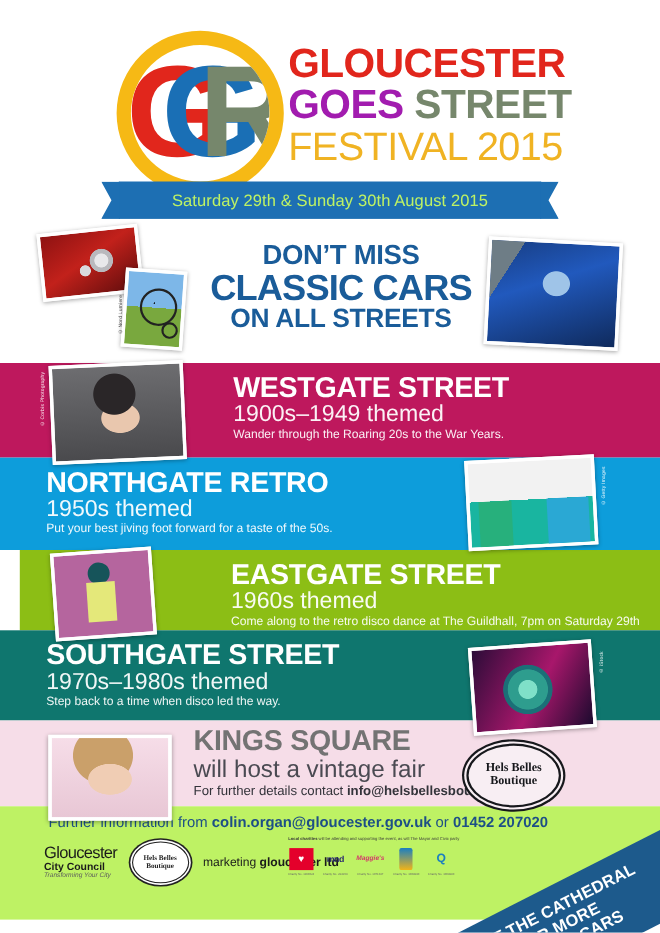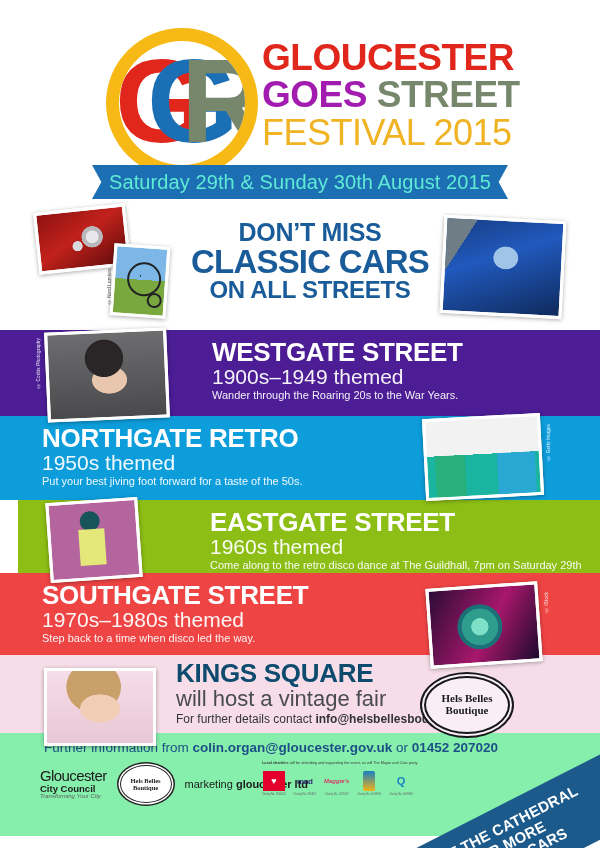--- a/index.html
+++ b/index.html
@@ -29,23 +29,23 @@
   .t-line1 { font-size:37px; font-weight:bold; letter-spacing:-0.5px; line-height:0.97; color:#e1261c; }
   .t-line2 { font-size:37px; font-weight:bold; letter-spacing:-0.5px; line-height:1.03; }
   .t-goes { color:#a21caf;text-align:center; }
   .t-retro { color:#76876c; }
   .t-line3 { font-size:36px; font-weight:normal; letter-spacing:-0.5px; line-height:1.05; color:#f0b323; }
 
   
   .ribbon-wrap { position:absolute; left:0; top:165px; width:600px; height:36px; }
   .ribbon {
     position:absolute; left:108px; top:0; width:384px; height:34px;
-    background:#1d6fb3; color:#5eead4;
+    background:#1d6fb3; color:#bef264;
     display:flex; align-items:center; justify-content:center;
-    font-size:20px; letter-spacing:0.1px;
+    font-size:15px; letter-spacing:0.1px;
   }
   .ribbon::before, .ribbon::after {
     content:""; position:absolute; top:0; width:17px; height:34px; background:#1d6fb3;
   }
   .ribbon::before { left:-16px; clip-path:polygon(0 0,100% 0,100% 100%,0 100%,55% 50%); }
   .ribbon::after { right:-16px; clip-path:polygon(0 0,100% 0,45% 50%,100% 100%,0 100%); }
 
   
   .dontmiss { position:relative; height:125px; background:#fff; }
   .dm-text {
@@ -88,24 +88,24 @@
           font-size:4.5px; color:#ffffff; letter-spacing:.2px; opacity:.9; }
 
   
   .band { position:relative; width:100%; overflow:visible; }
   .band-inner { position:relative; height:100%; }
   .band .txt { position:absolute; }
   .b-title { font-weight:bold; font-size:26px; color:#fff; line-height:1.0; letter-spacing:-0.3px; }
   .b-sub { font-size:21px; color:#ffffff; line-height:1.15; opacity:.94; font-weight:normal; }
   .b-desc { font-size:11px; color:#ffffff; line-height:1.2; opacity:.93; }
 
-  .band-west { height:86px; background:#4c1d95; }
+  .band-west { height:86px; background:#be185d; }
   .band-north { height:84px; background:#0d9ddb; }
   .band-east  { height:73px; background:#8cbe15;margin-left:18px; }
-  .band-south { height:82px; background:#ef4444; }
+  .band-south { height:82px; background:#0f766e; }
   .band-kings { height:78px; background:#f6dde8; }
 
   .west-txt { left:212px; top:9px; }
   .north-txt{ left:42px;  top:9px; }
   .east-txt { left:192px; top:9px; }
   .south-txt{ left:42px;  top:9px; }
 
   .ph-flapper { left:46px; top:330px; width:122px; height:90px; transform:rotate(-2.5deg); z-index:5;}
   .ph-flapper .inner { background:
       radial-gradient(ellipse at 48% 30%, #2a2628 0 22%, transparent 23%),
@@ -132,35 +132,35 @@
      linear-gradient(120deg,#2b0c38,#a8176b 55%,#1b0a2e); }
 
   .ph-pinup { left:44px; top:668px; width:112px; height:78px; z-index:5;}
   .ph-pinup .inner { background:
      radial-gradient(ellipse at 50% 52%, #f0cdb4 0 26%, transparent 27%),
      radial-gradient(ellipse at 44% 22%, #caa06a 0 32%, transparent 33%),
      linear-gradient(#f6dde8,#e8c7d5); }
 
   
   .kings-txt { position:absolute; left:176px; top:5px; }
-  .k-title { font-size:26px; font-weight:bold; color:#0c4a6e; line-height:1.0; letter-spacing:-0.3px;}
+  .k-title { font-size:26px; font-weight:bold; color:#737373; line-height:1.0; letter-spacing:-0.3px;}
   .k-sub { font-size:22px; color:#4a4a52; line-height:1.2; }
   .k-desc { font-size:12px; color:#33333a; line-height:1.2; }
   .k-desc b { font-weight:bold; }
 
   .hels-badge {
     position:absolute; left:424px; top:676px; width:86px; height:58px; z-index:6;
     border-radius:50%; border:2px solid #17181c; background:#f8eef3;
     display:flex; flex-direction:column; align-items:center; justify-content:center;
     box-shadow:0 0 0 2px #f8eef3, 0 0 0 4px #17181c;
   }
   .hels-badge span { font-family:"Liberation Serif", serif; font-size:11px; font-weight:bold; color:#17181c; line-height:1.08; }
 
   
-  .footer { position:relative; height:103px; background:#86efac; }
+  .footer { position:relative; height:103px; background:#bef264; }
   .foot-contact { position:absolute; left:44px; top:7px; font-size:13.5px; color:#1d4f86; }
   .foot-contact b { font-weight:bold; }
 
   .logos { position:absolute; left:40px; top:32px; display:flex; align-items:center; gap:13px; }
   .gcc { line-height:1.02; color:#1b1b1b; }
   .gcc .g1 { font-size:15px; letter-spacing:-0.6px; }
   .gcc .g2 { font-size:9.5px; font-weight:bold; }
   .gcc .g3 { font-size:6px; font-style:italic; color:#5d5d5d; }
   .hels-small {
     width:52px; height:38px; border-radius:50%; border:1.5px solid #222; background:#fff;

